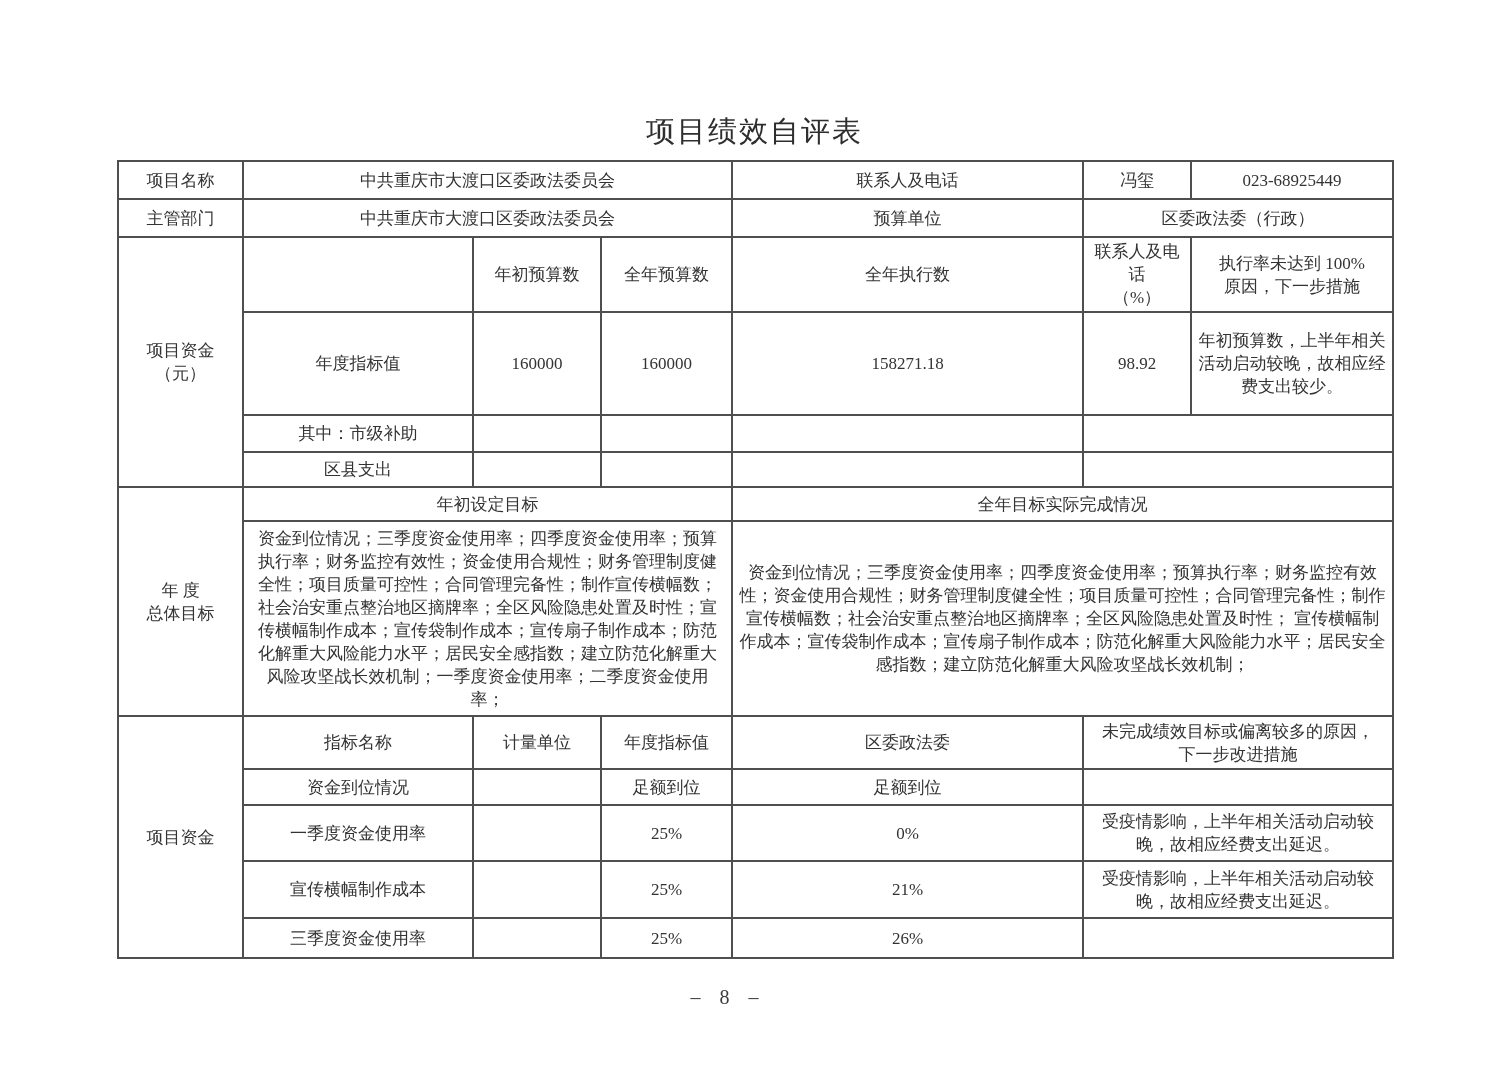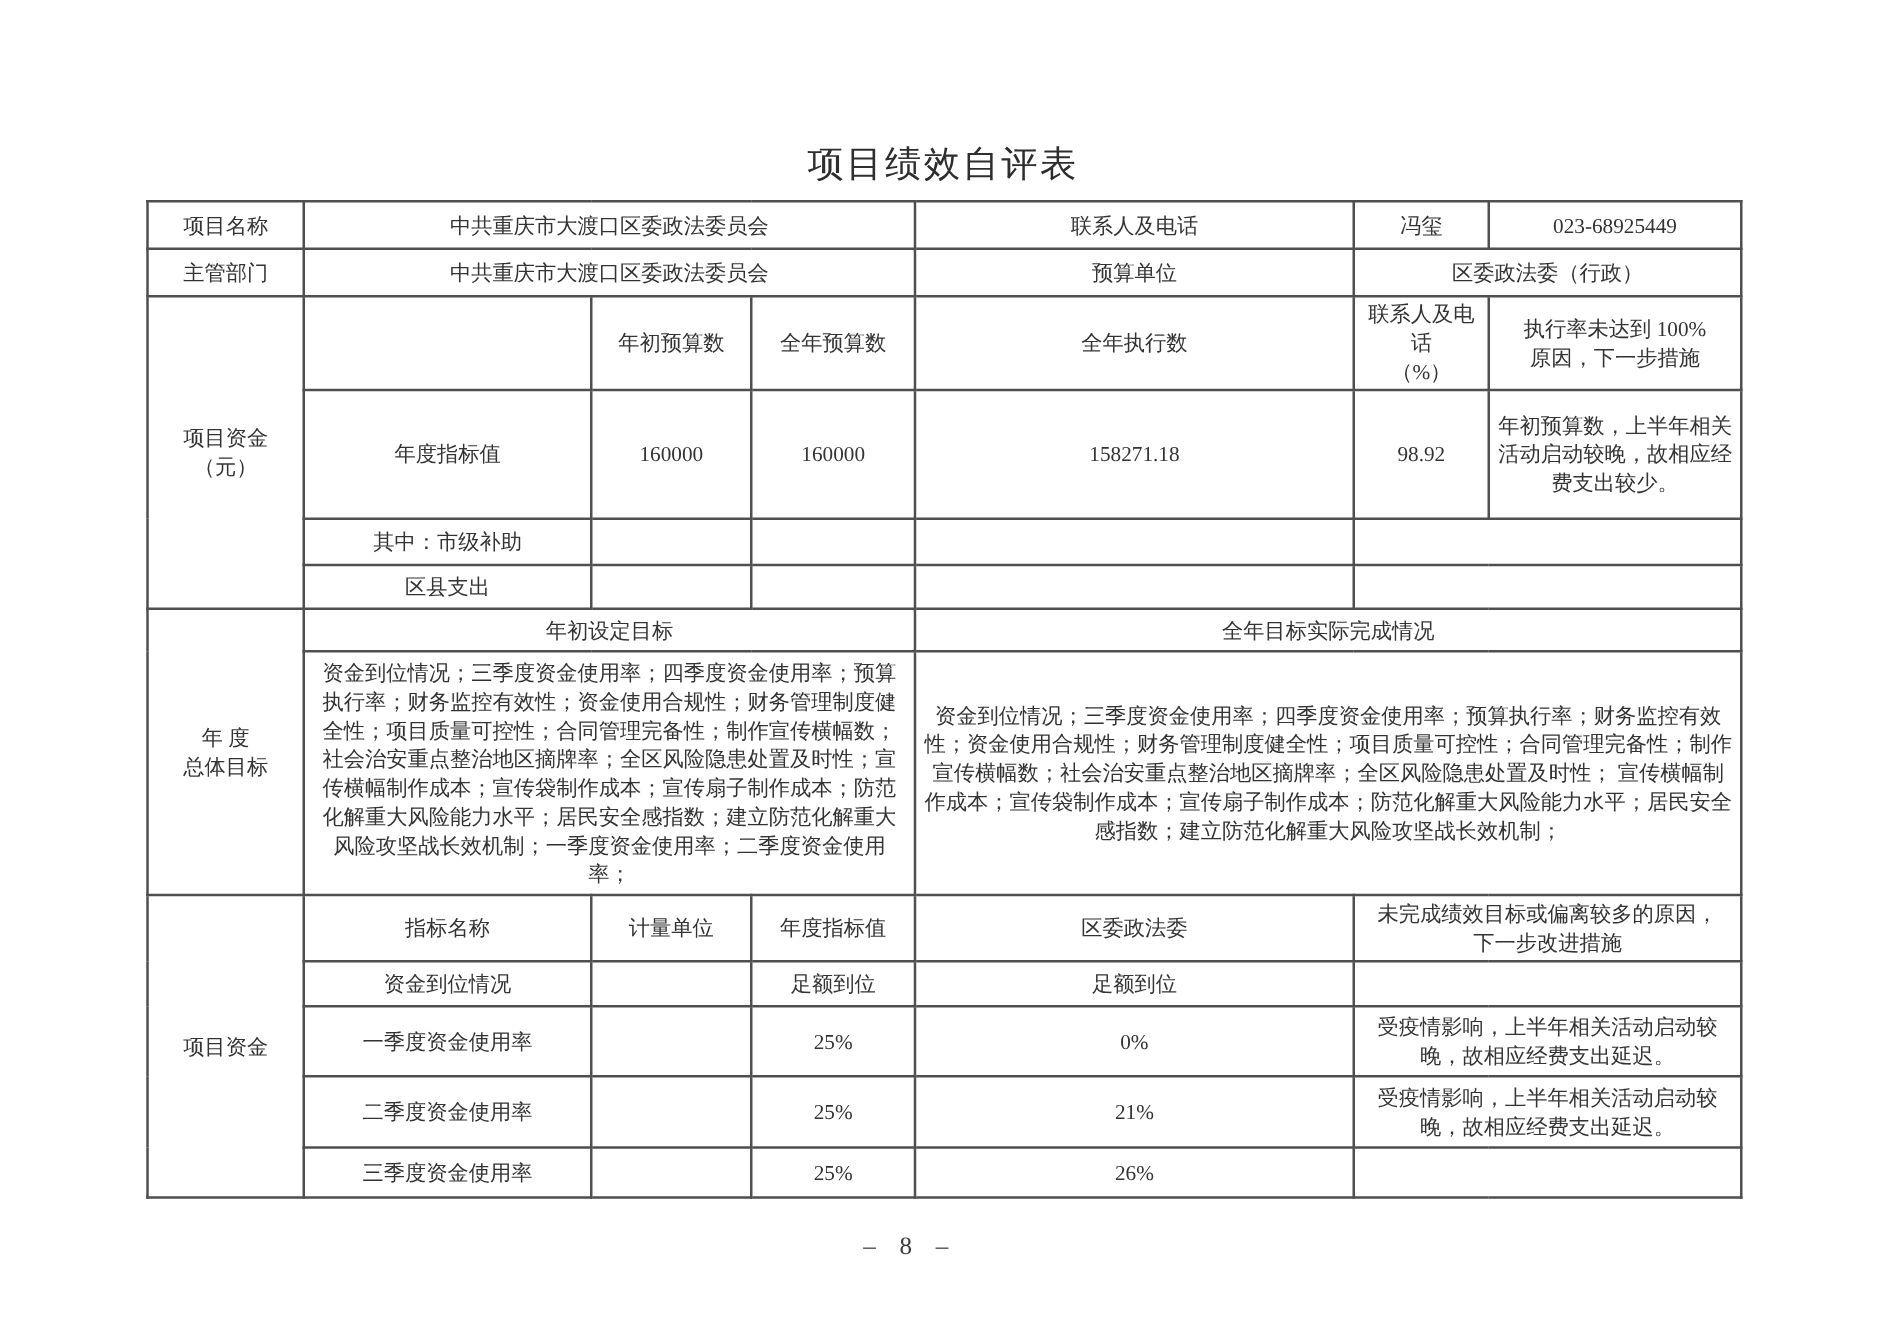--- a/index.html
+++ b/index.html
@@ -175,21 +175,21 @@
 
     <tr style="height:56px">
       <td>一季度资金使用率</td>
       <td></td>
       <td>25%</td>
       <td>0%</td>
       <td colspan="2" class="reason-cell">受疫情影响，上半年相关活动启动较晚，故相应经费支出延迟。</td>
     </tr>
 
     <tr style="height:57px">
-      <td>二季度资金使用率</td>
+      <td>宣传横幅制作成本</td>
       <td></td>
       <td>25%</td>
       <td>21%</td>
       <td colspan="2" class="reason-cell">受疫情影响，上半年相关活动启动较晚，故相应经费支出延迟。</td>
     </tr>
 
     <tr style="height:40px">
       <td>三季度资金使用率</td>
       <td></td>
       <td>25%</td>

